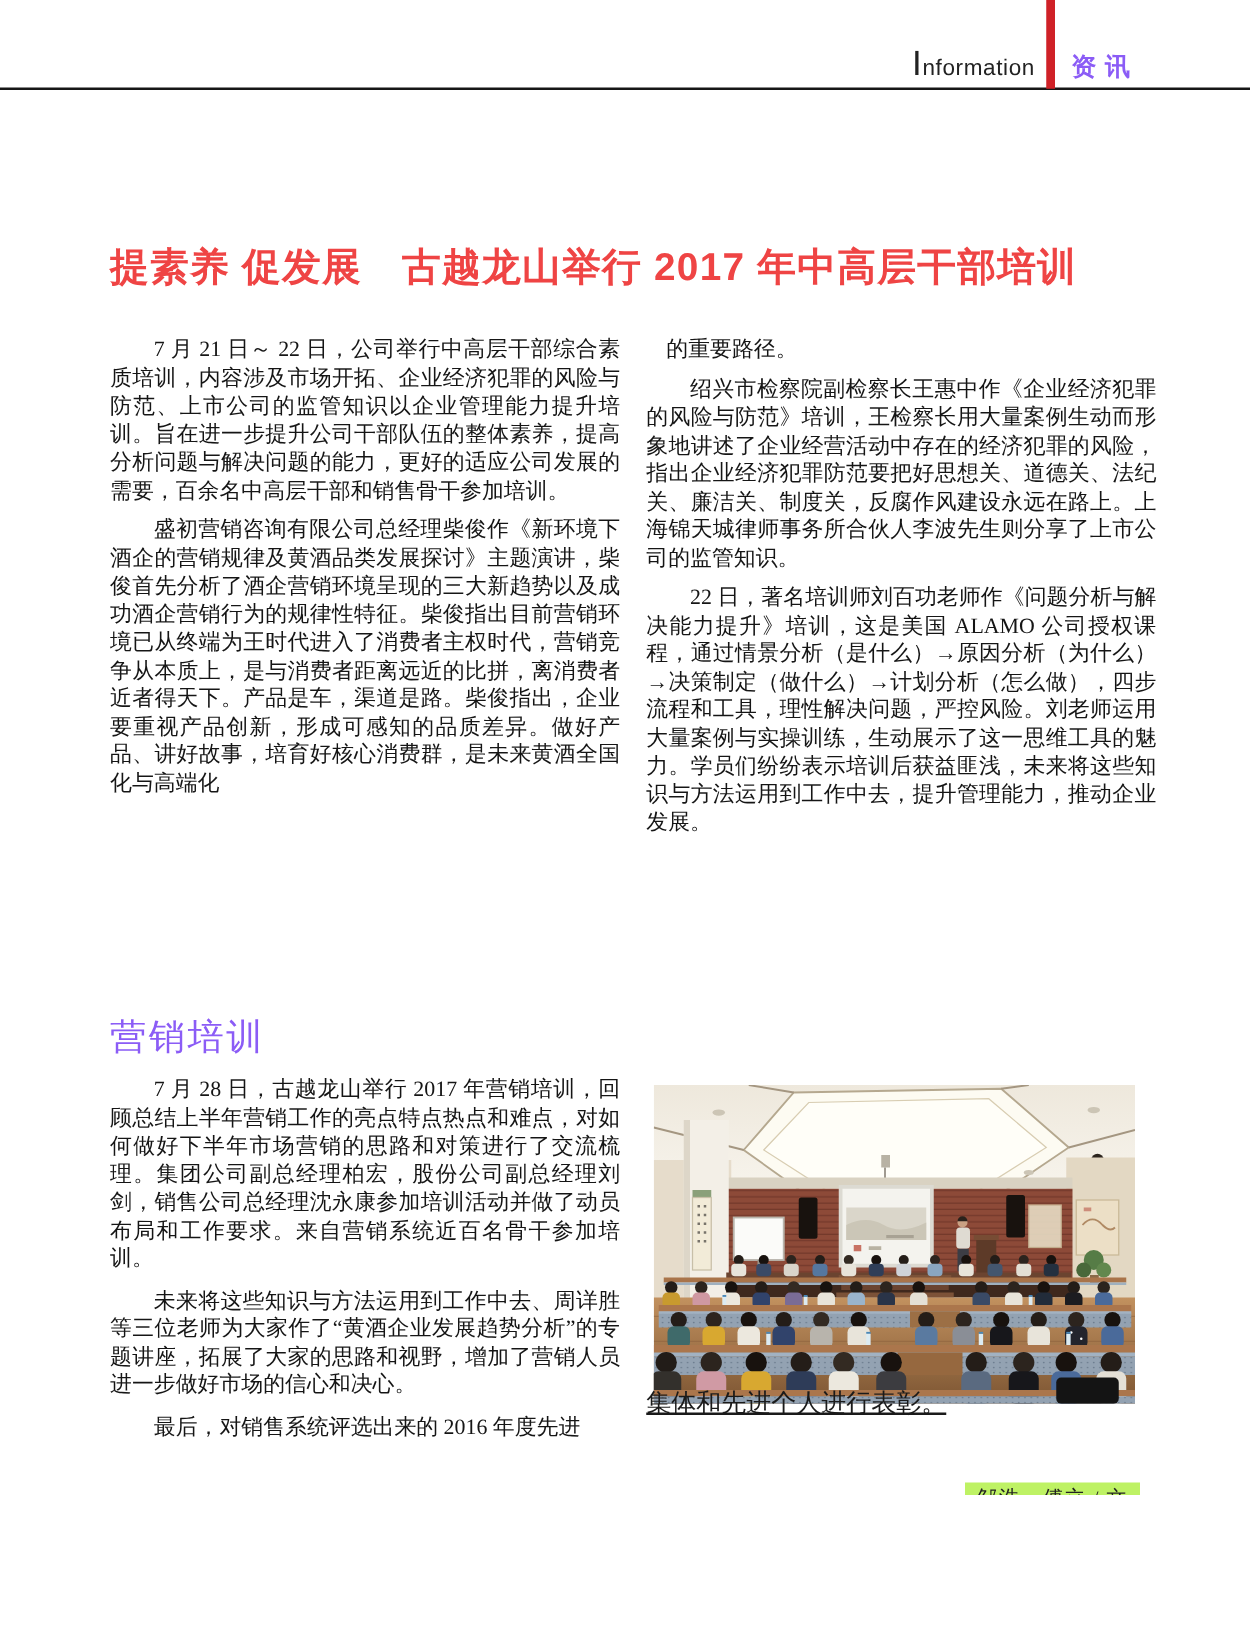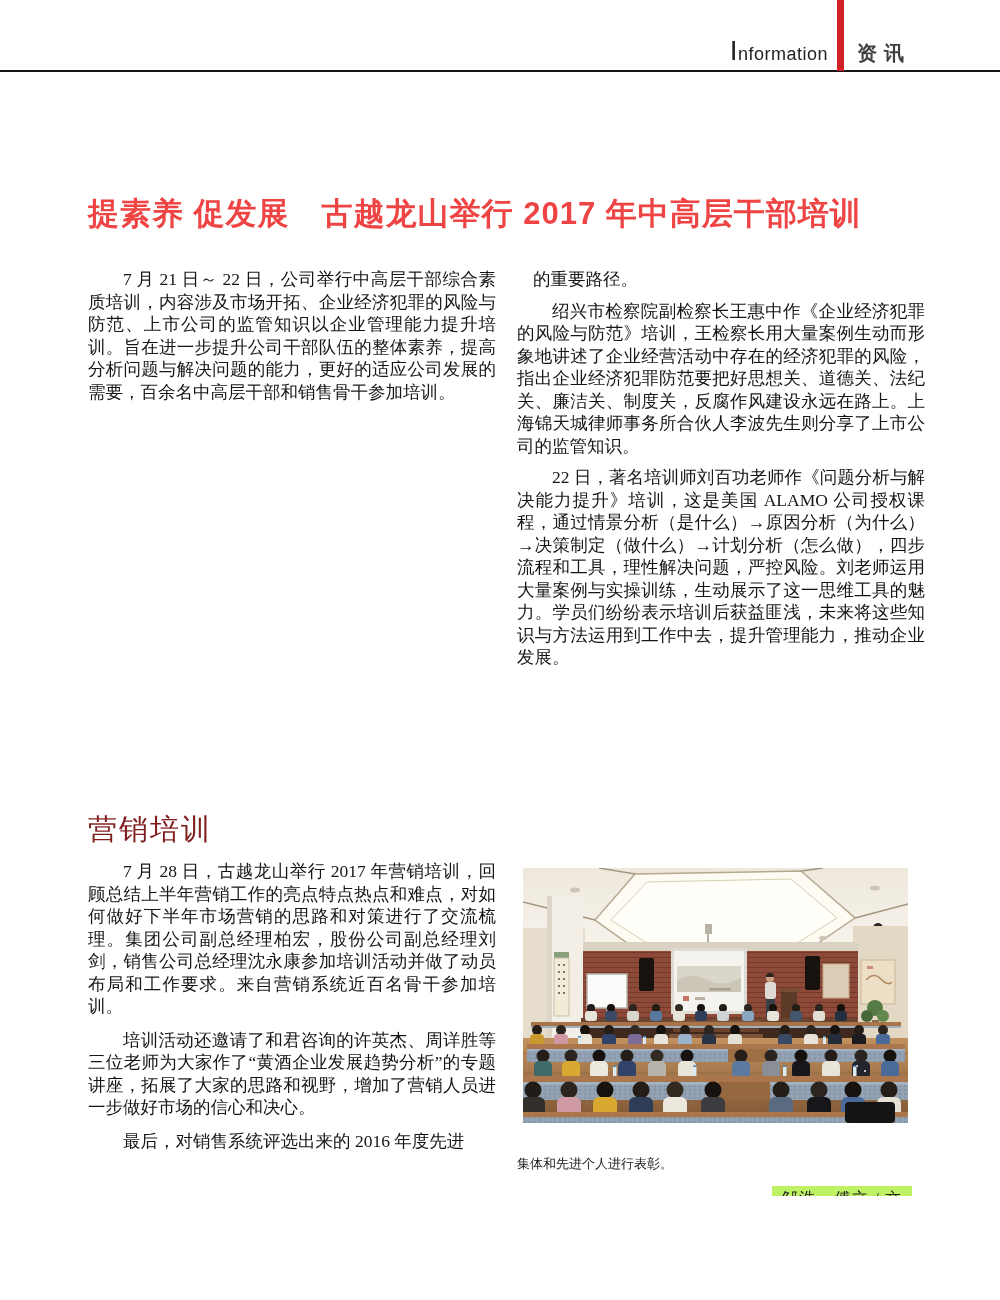--- a/index.html
+++ b/index.html
@@ -11,46 +11,46 @@
   
   .header-rule { position:absolute; top:0; left:0; width:1000px; height:70px;
     border-bottom:2px solid #161616; }
   .info-en { position:absolute; top:36px; right:172px;
     font-family:"Liberation Sans","DejaVu Sans",sans-serif; font-size:18px; color:#222;
     letter-spacing:.5px; line-height:30px; }
   .info-en::first-letter { font-size:28px; }
   .accent-bar { position:absolute; top:0; left:837px; width:7px; height:71px; background:#cf2127; }
   .section-zh { position:absolute; top:40px; left:857px;
     font-family:"Liberation Sans","DejaVu Sans",sans-serif; font-size:20px; font-weight:600;
-    letter-spacing:7px; color:#404040; }
+    letter-spacing:7px; color:#8b5cf6; }
 
   
   .a1-title { position:absolute; left:88px; top:172px; width:860px;
     font-family:"Liberation Sans","DejaVu Sans",sans-serif; font-size:31px; font-weight:600;
     letter-spacing:1px; white-space:nowrap; color:#ef4444; }
 
   .col { position:absolute; width:408px; font-size:17.5px; line-height:22.5px;
     text-align:justify; color:#151515; }
   .col p { margin:0 0 9px 0; text-indent:2em; }
   .col p.no-indent { text-indent:0;margin-left:16px; }
   .col-a1-left  { left:88px;  top:268px; }
   .col-a1-right { left:517px; top:268px; }
 
   
   .a2-title { position:absolute; left:88px; top:786px;
     font-family:"Liberation Sans","DejaVu Sans",sans-serif; font-size:29px; font-weight:500;
-    letter-spacing:2px; color:#7f1d1d; }
+    letter-spacing:2px; color:#8b5cf6; }
   .col-a2-left { left:88px; top:860px; }
   .col-a2-left p { margin-bottom:11px; }
 
   .photo-frame { position:absolute; left:523px; top:868px; width:385px; height:255px; }
   .photo-frame svg { display:block; width:385px; height:255px; }
 
-  .photo-caption { position:absolute; left:517px; top:1152px; width:408px;
-    font-size:13px; line-height:23px; }
+  .photo-caption { position:absolute; left:517px; top:1112px; width:408px;
+    font-size:20px; line-height:23px;text-decoration:underline; }
 
   .byline { position:absolute; left:772px; top:1186px; width:140px; height:26px;
     background:#bef264; font-size:16.5px; line-height:26px; text-align:center;
     letter-spacing:1px; color:#222; }
 
   .page-number { position:absolute; left:915px; top:1258px; font-size:24px; color:#111;font-weight:bold; }
 </style>
 </head>
 <body>
 
@@ -58,33 +58,34 @@
 
   <div class="header-rule"></div>
   <div class="info-en">Information</div>
   <div class="accent-bar"></div>
   <div class="section-zh">资讯</div>
 
   <h1 class="a1-title">提素养 促发展　古越龙山举行 2017 年中高层干部培训</h1>
 
   <div class="col col-a1-left">
     <p>7 月 21 日～ 22 日，公司举行中高层干部综合素质培训，内容涉及市场开拓、企业经济犯罪的风险与防范、上市公司的监管知识以企业管理能力提升培训。旨在进一步提升公司干部队伍的整体素养，提高分析问题与解决问题的能力，更好的适应公司发展的需要，百余名中高层干部和销售骨干参加培训。</p>
+    <p>盛初营销咨询有限公司总经理柴俊作《新环境下酒企的营销规律及黄酒品类发展探讨》主题演讲，柴俊首先分析了酒企营销环境呈现的三大新趋势以及成功酒企营销行为的规律性特征。柴俊指出目前营销环境已从终端为王时代进入了消费者主权时代，营销竞争从本质上，是与消费者距离远近的比拼，离消费者近者得天下。产品是车，渠道是路。柴俊指出，企业要重视产品创新，形成可感知的品质差异。做好产品、讲好故事，培育好核心消费群，是未来黄酒全国化与高端化</p>
   </div>
 
   <div class="col col-a1-right">
     <p class="no-indent">的重要路径。</p>
     <p>绍兴市检察院副检察长王惠中作《企业经济犯罪的风险与防范》培训，王检察长用大量案例生动而形象地讲述了企业经营活动中存在的经济犯罪的风险，指出企业经济犯罪防范要把好思想关、道德关、法纪关、廉洁关、制度关，反腐作风建设永远在路上。上海锦天城律师事务所合伙人李波先生则分享了上市公司的监管知识。</p>
     <p>22 日，著名培训师刘百功老师作《问题分析与解决能力提升》培训，这是美国 ALAMO 公司授权课程，通过情景分析（是什么）→原因分析（为什么）→决策制定（做什么）→计划分析（怎么做），四步流程和工具，理性解决问题，严控风险。刘老师运用大量案例与实操训练，生动展示了这一思维工具的魅力。学员们纷纷表示培训后获益匪浅，未来将这些知识与方法运用到工作中去，提升管理能力，推动企业发展。</p>
   </div>
 
   <h2 class="a2-title">营销培训</h2>
 
   <div class="col col-a2-left">
     <p>7 月 28 日，古越龙山举行 2017 年营销培训，回顾总结上半年营销工作的亮点特点热点和难点，对如何做好下半年市场营销的思路和对策进行了交流梳理。集团公司副总经理柏宏，股份公司副总经理刘剑，销售公司总经理沈永康参加培训活动并做了动员布局和工作要求。来自营销系统近百名骨干参加培训。</p>
-    <p>培训活动还邀请了和君咨询的许英杰、周详胜等三位老师为大家作了“黄酒企业发展趋势分析”的专题讲座，拓展了大家的思路和视野，增加了营销人员进一步做好市场的信心和决心。</p>
+    <p>未来将这些知识与方法运用到工作中去、周详胜等三位老师为大家作了“黄酒企业发展趋势分析”的专题讲座，拓展了大家的思路和视野，增加了营销人员进一步做好市场的信心和决心。</p>
     <p>最后，对销售系统评选出来的 2016 年度先进</p>
   </div>
 
   <div class="photo-frame">
     <svg viewBox="0 0 385 255" preserveAspectRatio="none">
       <defs>
         <linearGradient id="ceilg" x1="0" y1="0" x2="0" y2="1">
           <stop offset="0" stop-color="#eee8dc"></stop>
             <stop offset="1" stop-color="#f8f5ee"></stop>
         </linearGradient>

